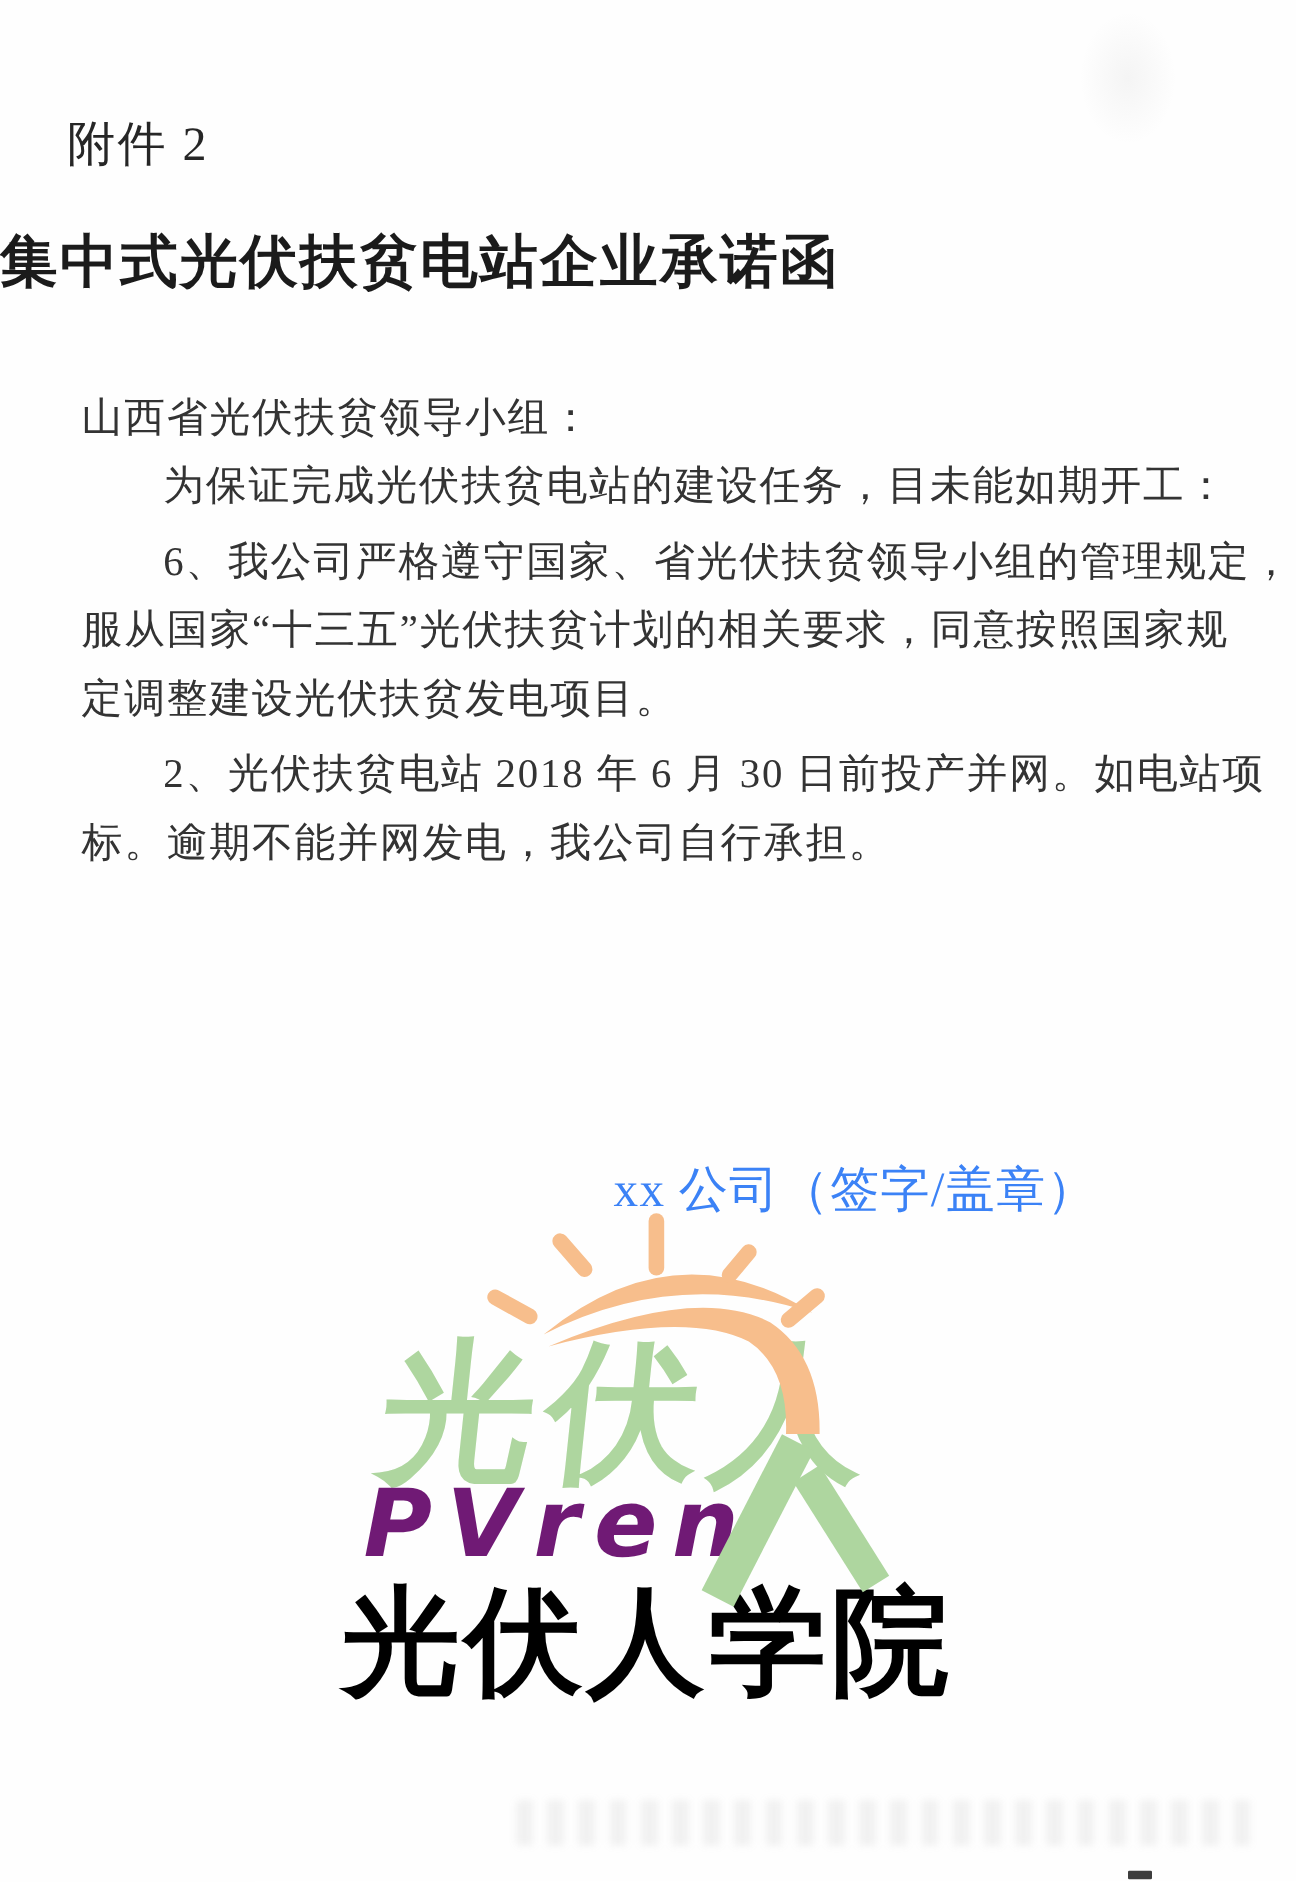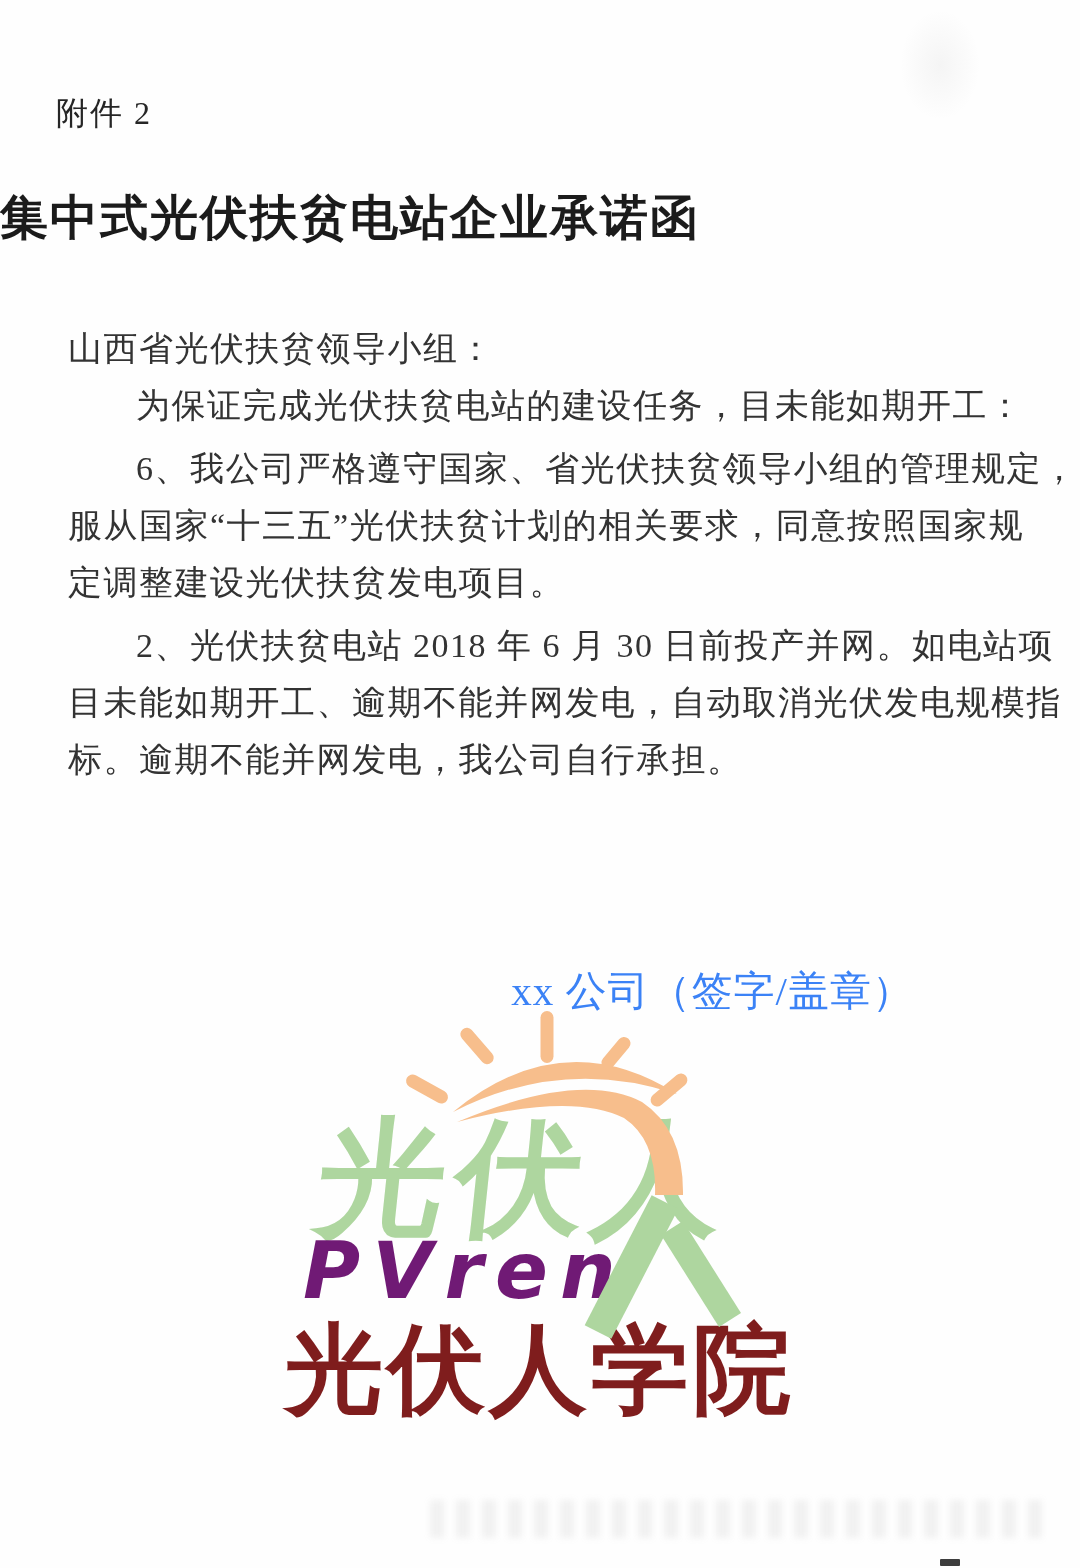--- a/index.html
+++ b/index.html
@@ -9,21 +9,21 @@
     height: 1568px;
     background: #fefefe;
     overflow: hidden;
     font-family: "Liberation Serif", "DejaVu Serif", serif;
     color: #2f2f2f;
   }
 
   
   .attachment {
     position: absolute; left: 56px; top: 92px;
-    font-size: 32px; color: #262626; letter-spacing: 2px;
+    font-size: 40px; color: #262626; letter-spacing: 2px;
   }
   .title {
     position: absolute; left: 0; top: 186px; width: 100%;
     margin: 0; text-align: left;
     font-size: 48px; font-weight: bold; color: #1b1b1b; letter-spacing: 2px;
   }
   .body-block { position: absolute; left: 68px; top: 320px; width: 995px; }
   .line {
     font-size: 34px; line-height: 57px; letter-spacing: 1.5px;
     white-space: nowrap; color: #333333;
@@ -48,21 +48,21 @@
   }
   .logo-en {
     position: absolute; left: 303px; top: 1232px;
     font-size: 78px; line-height: 1; font-weight: bold; font-style: italic;
     color: #701a75; letter-spacing: 12px;
     font-family: "DejaVu Sans", "Liberation Sans", sans-serif;
   }
   .caption {
     position: absolute; left: 0; top: 1316px; width: 1080px;
     text-align: center; font-size: 98px; line-height: 1.1; font-weight: bold;
-    color: #7f1d1d; letter-spacing: 4px;
+    color: #000000; letter-spacing: 4px;
     font-family: "DejaVu Sans", "Liberation Sans", sans-serif;
   }
   .sun-svg { position: absolute; left: 280px; top: 990px; }
 
   
   .scan-mark {
     position: absolute; left: 940px; top: 1559px;
     width: 20px; height: 7px; background: #3d3d3d; border-radius: 1px;
   }
   .ghosting {
@@ -122,21 +122,20 @@
 
   <h1 class="title">集中式光伏扶贫电站企业承诺函</h1>
 
   <div class="body-block">
     <div class="line">山西省光伏扶贫领导小组：</div>
     <div class="line indent">为保证完成光伏扶贫电站的建设任务，目未能如期开工：</div>
     <div class="line indent p-gap">6、我公司严格遵守国家、省光伏扶贫领导小组的管理规定，</div>
     <div class="line">服从国家“十三五”光伏扶贫计划的相关要求，同意按照国家规</div>
     <div class="line">定调整建设光伏扶贫发电项目。</div>
     <div class="line indent p-gap">2、光伏扶贫电站 2018 年 6 月 30 日前投产并网。如电站项</div>
-    <div class="line">目未能如期开工、逾期不能并网发电，自动取消光伏发电规模指</div>
     <div class="line">标。逾期不能并网发电，我公司自行承担。</div>
   </div>
 
   <div class="signature">
     <div class="sig-company">xx 公司（签字/盖章）</div>
   </div>
 
   <div class="smudge"></div>
   <div class="ghosting"></div>
   <div class="scan-mark"></div>

